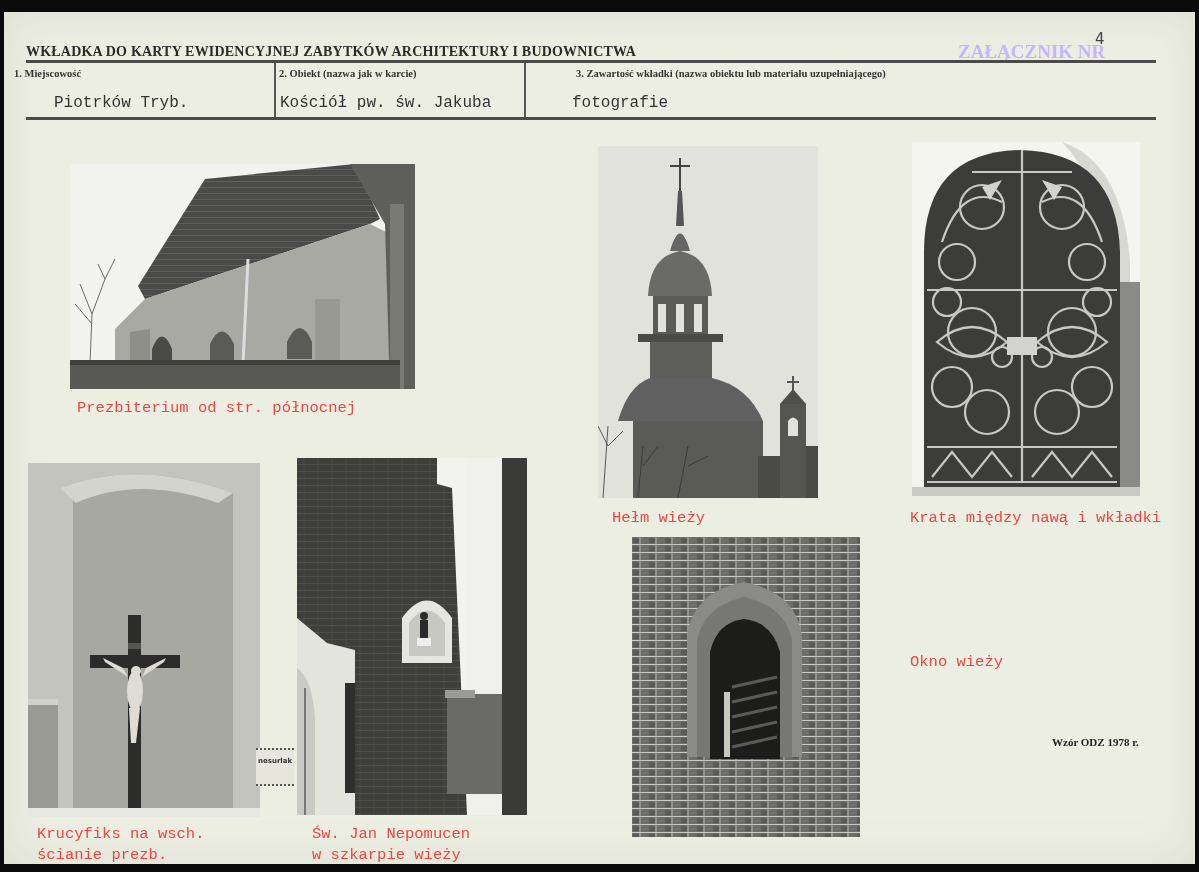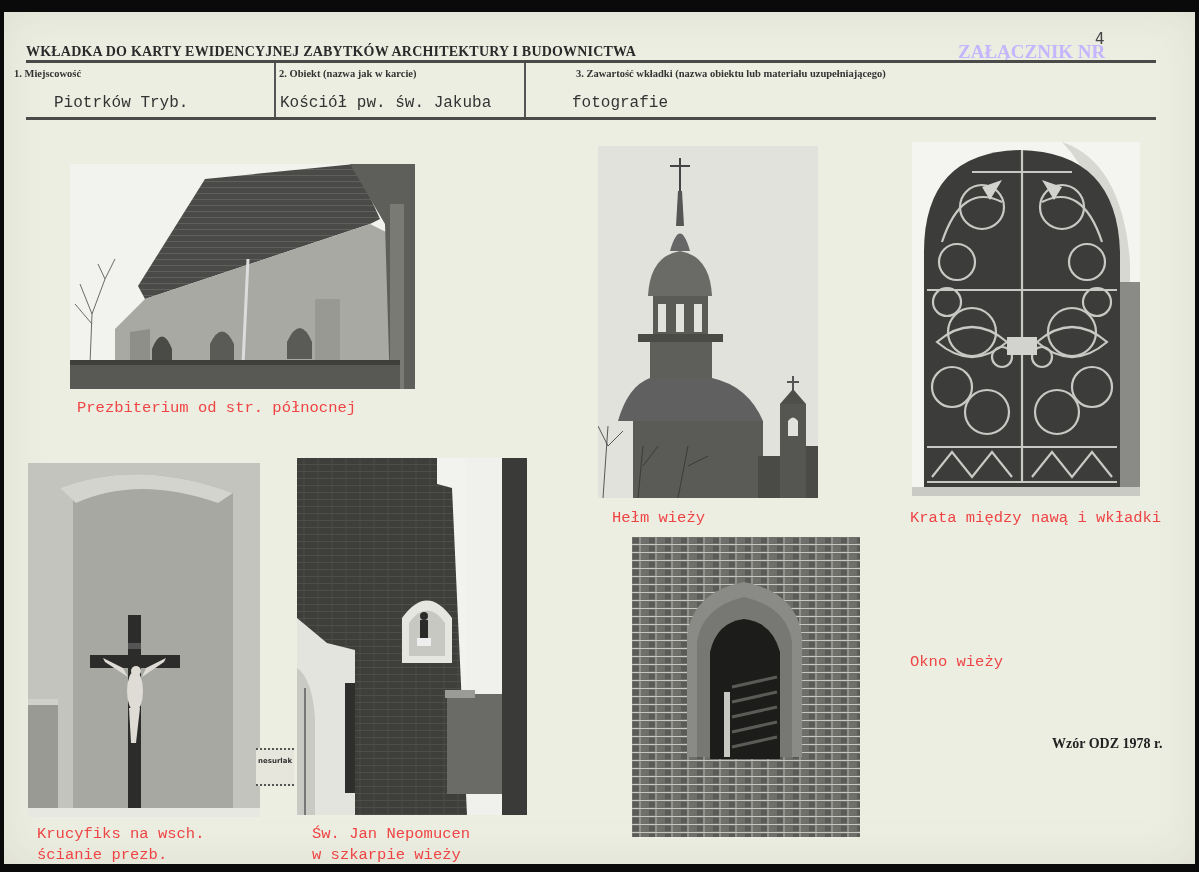--- a/index.html
+++ b/index.html
@@ -31,21 +31,21 @@
   .fl2 { left: 279px; }
   .fl3 { left: 533px; margin-left: 43px; }
   .field-value { top: 94px; font-size: 16px; color: #333; }
   .fv1 { left: 54px; }
   .fv2 { left: 280px; }
   .fv3 { left: 572px; }
 
   .photo { overflow: hidden; }
   .caption { font-size: 15.5px; color: #ef4444; line-height: 21px; white-space: nowrap; }
 
-  .stamp { left: 1052px; top: 736px; font-size: 14px; font-weight: bold; color: #222; }
+  .stamp { left: 1052px; top: 736px; font-size: 11px; font-weight: bold; color: #222; }
 
   .strip { left: 256px; top: 748px; width: 38px; height: 34px; background: #e6e6dc;
     border-top: 2px dotted #555; border-bottom: 2px dotted #555; }
   .strip-text { left: 258px; top: 757px; font-size: 7px; font-weight: bold; color: #333; font-family: "DejaVu Sans", sans-serif;}
 </style>
 </head>
 <body>
 
 <div class="sheet"></div>
 

